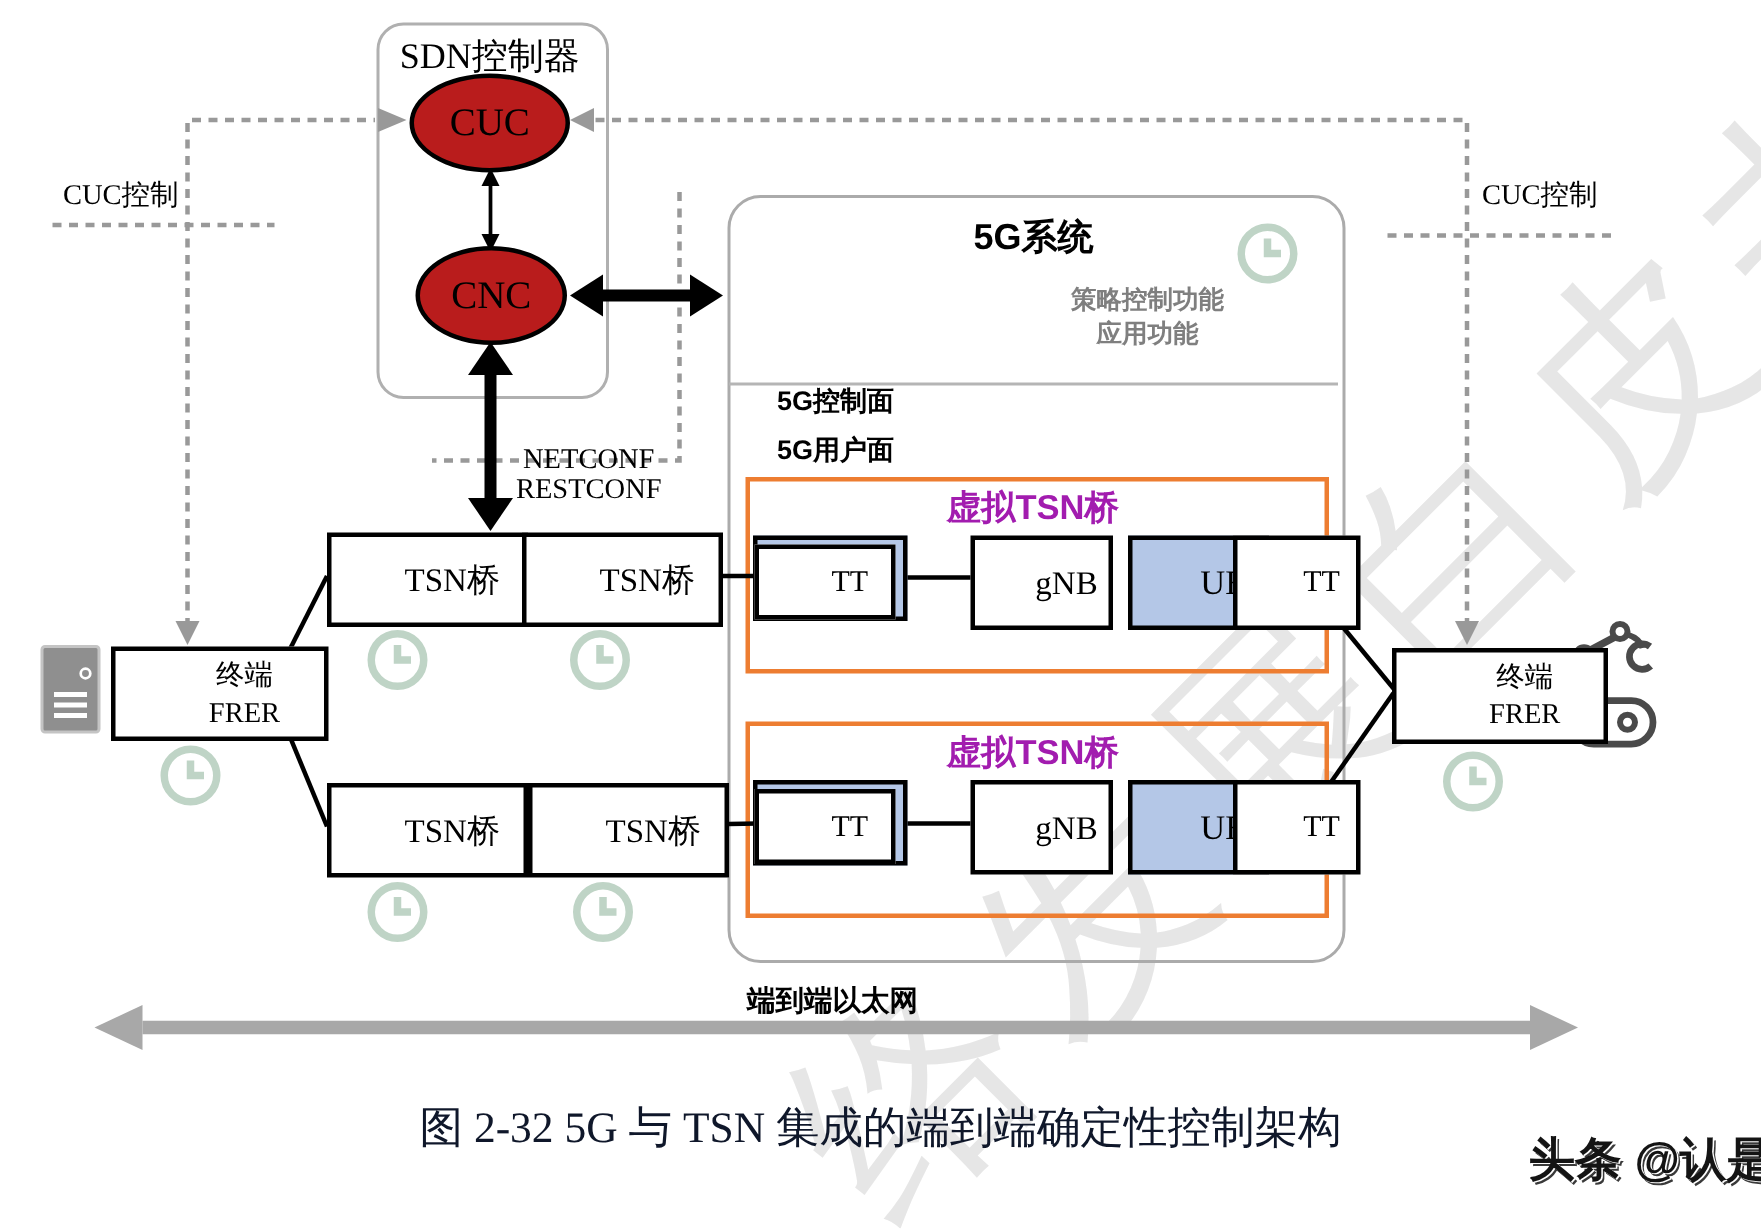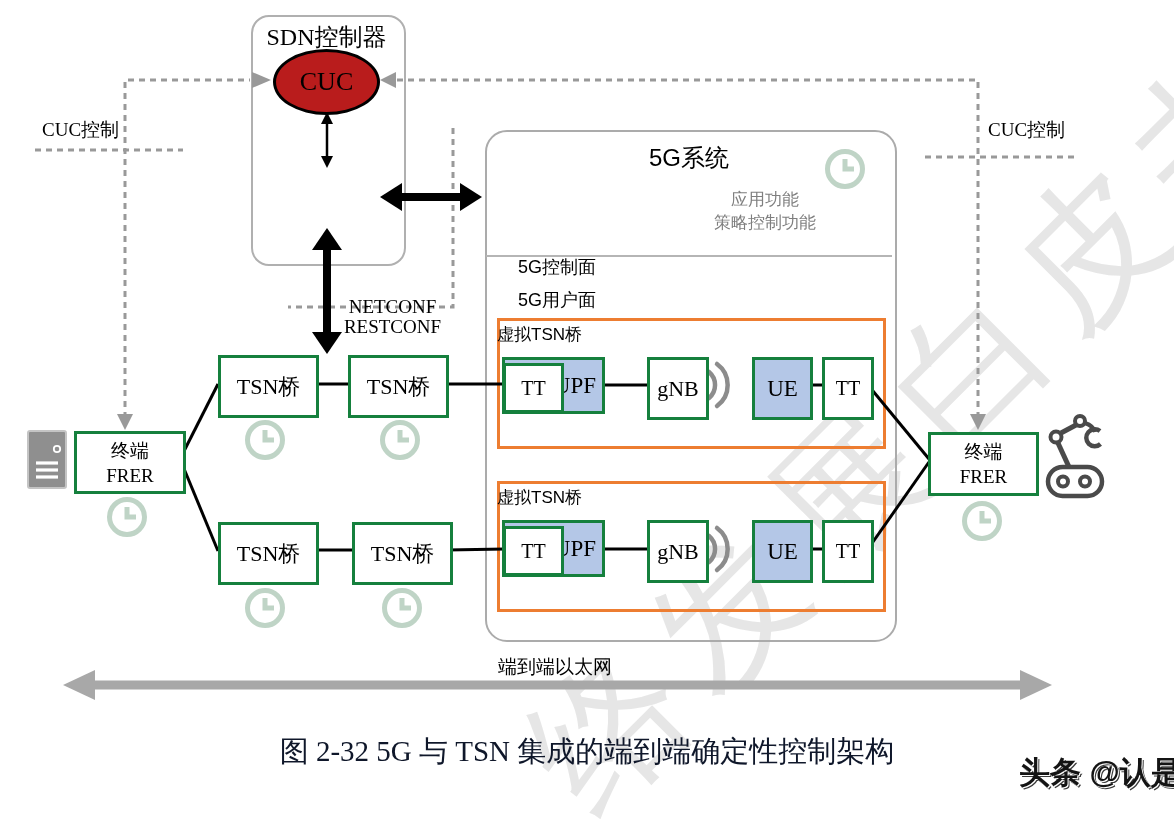--- a/index.html
+++ b/index.html
@@ -12,31 +12,31 @@
     font-size:150px;letter-spacing:20px;color:#d2d2d2;opacity:.55;white-space:nowrap;text-align:center;}
   
   .frame{z-index:1;background:transparent;}
   .sdn-box{left:251px;top:15px;width:151px;height:247px;border:2px solid #b0b0b0;border-radius:18px;}
   .fiveg-box{left:485px;top:130px;width:408px;height:508px;border:2px solid #ababab;border-radius:22px;}
   .fiveg-divider{left:486px;top:255px;width:406px;height:0;border-top:2px solid #b5b5b5;z-index:1;}
   .orange-box{width:383px;height:125px;border:3px solid #ED7D31;}
   
   #wires{left:0;top:0;z-index:2;pointer-events:none;}
   
-  .node{z-index:3;background:#fff;border:3px solid #15803d;display:flex;align-items:center;justify-content:center;}
+  .node{z-index:3;background:#fff;border:3px solid #000000;display:flex;align-items:center;justify-content:center;padding-left:33px;}
   .ellipse{z-index:3;background:#b91c1c;border:3px solid #000;border-radius:50%;
            display:flex;align-items:center;justify-content:center;font-size:26px;}
   .tsn{font-size:22px;}
   .blue-fill{background:#B4C7E7;}
   .frer{flex-direction:column;font-size:19px;line-height:25px;border-width:3.5px;}
   
   .lbl{z-index:4;white-space:nowrap;}
-  .hei{font-family:"Liberation Sans","DejaVu Sans",sans-serif;font-weight:normal;}
+  .hei{font-family:"Liberation Sans","DejaVu Sans",sans-serif;font-weight:bold;}
   .gray-txt{color:#7f7f7f;}
-  .bridge-title{color:#000000;font-size:17px;text-align:left;}
+  .bridge-title{color:#a21caf;font-size:23px;text-align:center;}
   .caption{font-size:29px;color:#0f172a;}
   .credit{font-family:"Liberation Sans","DejaVu Sans",sans-serif;font-weight:bold;font-size:31px;color:#141414;
           text-shadow:1px 1px 0 #fff,2px 2px 0 #3a3a3a;}
 </style>
 </head>
 <body>
 
 <div id="stage">
 
   <div class="abs wm-diagonal">络发展白皮书</div>
@@ -160,33 +160,34 @@
       <circle cx="1056" cy="437" r="5.5" stroke-width="4" fill="#fff"></circle>
       <line x1="1061" y1="433" x2="1076" y2="425" stroke-width="5"></line>
       <circle cx="1080" cy="421" r="5" stroke-width="4" fill="#fff"></circle>
       <path d="M1085,423 C1091,425 1094,428 1095,432" stroke-width="4"></path>
       <path d="M1100,431 a8.5,8.5 0 1 0 0.5,13" stroke-width="4.5"></path>
     </g>
   </svg>
 
   <div class="abs lbl" style="left:251px;top:21px;width:151px;text-align:center;font-size:24px;">SDN控制器</div>
   <div class="abs ellipse" style="left:273px;top:49px;width:101px;height:60px;">CUC</div>
+  <div class="abs ellipse" style="left:277px;top:164px;width:95px;height:60px;">CNC</div>
 
   <div class="abs lbl" style="left:42px;top:117px;font-size:19px;">CUC控制</div>
   <div class="abs lbl" style="left:988px;top:117px;font-size:19px;">CUC控制</div>
 
   <div class="abs lbl" style="left:340px;top:297px;width:105px;text-align:center;font-size:19px;line-height:20px;">
     <div>NETCONF</div>
     <div>RESTCONF</div>
   </div>
 
   <div class="abs lbl hei" style="left:485px;top:142px;width:408px;text-align:center;font-size:24px;">5G系统</div>
   <div class="abs lbl hei gray-txt" style="left:655px;top:188px;width:220px;text-align:center;font-size:17px;line-height:23px;">
+    <div>策略控制功能</div>
     <div>应用功能</div>
-    <div>策略控制功能</div>
   </div>
   <div class="abs lbl hei" style="left:518px;top:218px;font-size:18px;margin-top:37px;">5G控制面</div>
   <div class="abs lbl hei" style="left:518px;top:288px;font-size:18px;">5G用户面</div>
 
   <div class="abs lbl hei bridge-title" style="left:497px;top:323px;width:383px;">虚拟TSN桥</div>
   <div class="abs node blue-fill" style="left:502px;top:357px;width:103px;height:57px;justify-content:flex-end;padding-right:6px;box-sizing:border-box;font-size:23px;">UPF</div>
   <div class="abs node" style="left:503px;top:363px;width:55px;height:44px;font-size:20px;">TT</div>
   <div class="abs node" style="left:647px;top:357px;width:56px;height:57px;font-size:22px;">gNB</div>
   <div class="abs node blue-fill" style="left:752px;top:357px;width:55px;height:57px;font-size:23px;">UE</div>
   <div class="abs node" style="left:822px;top:357px;width:46px;height:57px;font-size:20px;">TT</div>

